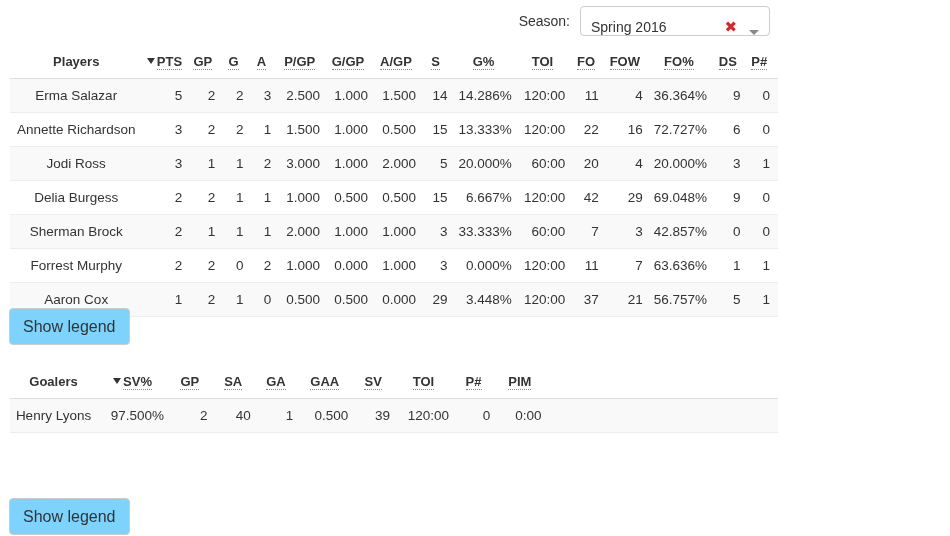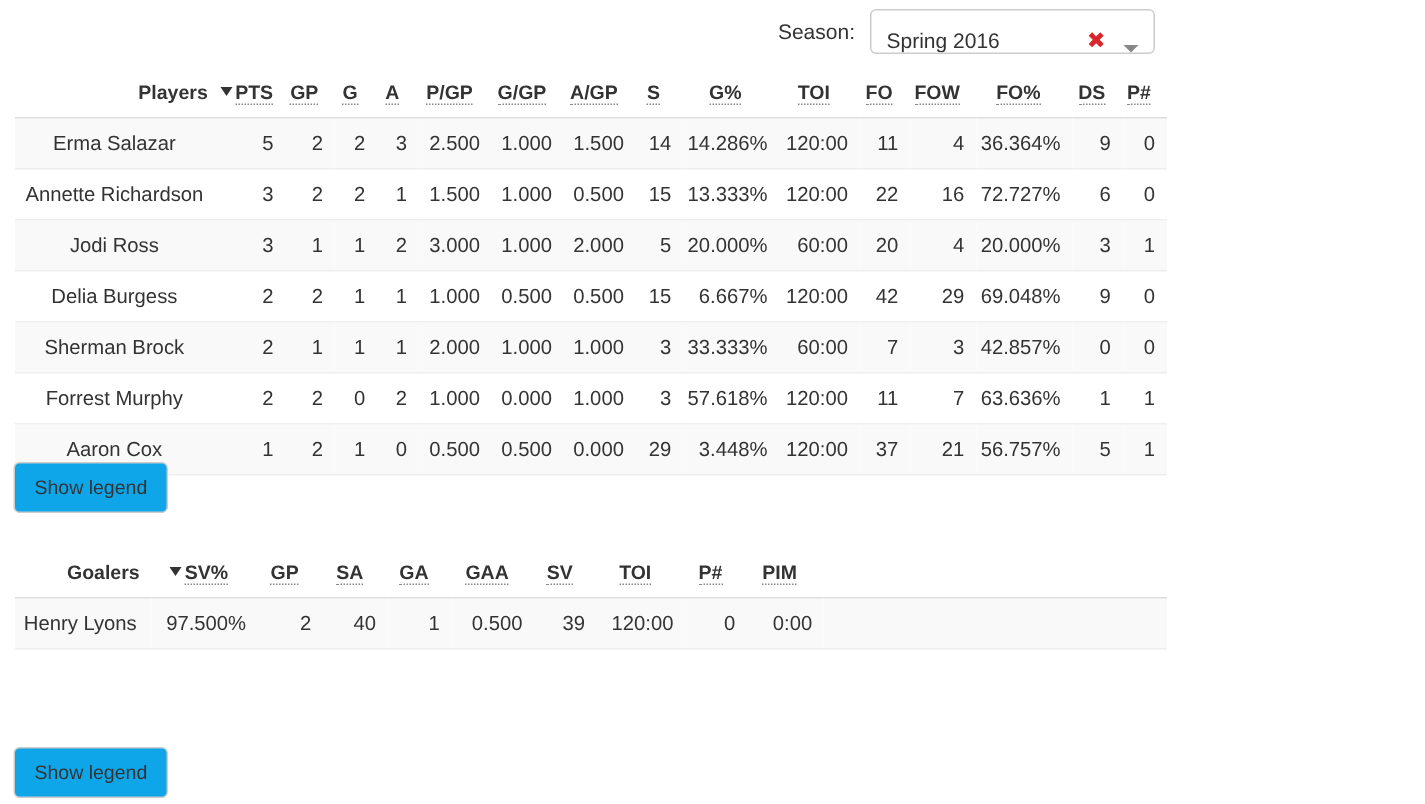--- a/index.html
+++ b/index.html
@@ -75,21 +75,21 @@
   table.stats thead th {
     font-size: 13px;
     font-weight: bold;
     color: #333333;
     padding: 6px 8px 9px 0;
     border-bottom: 1px solid #dddddd;
     white-space: nowrap;
     vertical-align: bottom;
     text-align: center;
   }
-  table.stats thead th.name-col { text-align: right; padding-left: 4px; }
+  table.stats thead th.name-col { text-align: center; padding-left: 4px; }
   table.stats tbody td {
     padding: 9px 8px 9px 0;
     border-bottom: 1px solid #eeeeee;
     text-align: right;
     white-space: nowrap;
     color: #333333;
   }
   table.stats tbody td.name-col { text-align: center; padding-left: 4px; }
   table.stats tbody tr:nth-child(odd) { background: #f9f9f9; }
   table.stats tbody tr:nth-child(even) { background: #ffffff; }
@@ -106,24 +106,24 @@
     border-top: 6px solid #333333;
     margin-right: 2px;
     vertical-align: 2px;
   }
 
   
   .legend-btn {
     position: absolute;
     display: inline-block;
     padding: 8px 13px;
-    font-size: 13px;
+    font-size: 16px;
     font-family: "Liberation Sans", sans-serif;
     color: #333333;
-    background: #0ea5e9;
+    background: #7dd3fc;
     border: 1px solid #cccccc;
     border-radius: 4px;
     cursor: pointer;
     line-height: 1.2;
   }
 
   
   #players-wrap { top: 48px; }
   #players-legend { left: 9px; top: 308px; }
   #goalers-wrap { top: 368px; }
@@ -279,21 +279,21 @@
           <tr>
             <td class="name-col">Forrest Murphy</td>
             <td>2</td>
             <td>2</td>
             <td>0</td>
             <td>2</td>
             <td>1.000</td>
             <td>0.000</td>
             <td>1.000</td>
             <td>3</td>
-            <td>57.618%</td>
+            <td>0.000%</td>
             <td>120:00</td>
             <td>11</td>
             <td>7</td>
             <td>63.636%</td>
             <td>1</td>
             <td>1</td>
           </tr>
           <tr>
             <td class="name-col">Aaron Cox</td>
             <td>1</td>

